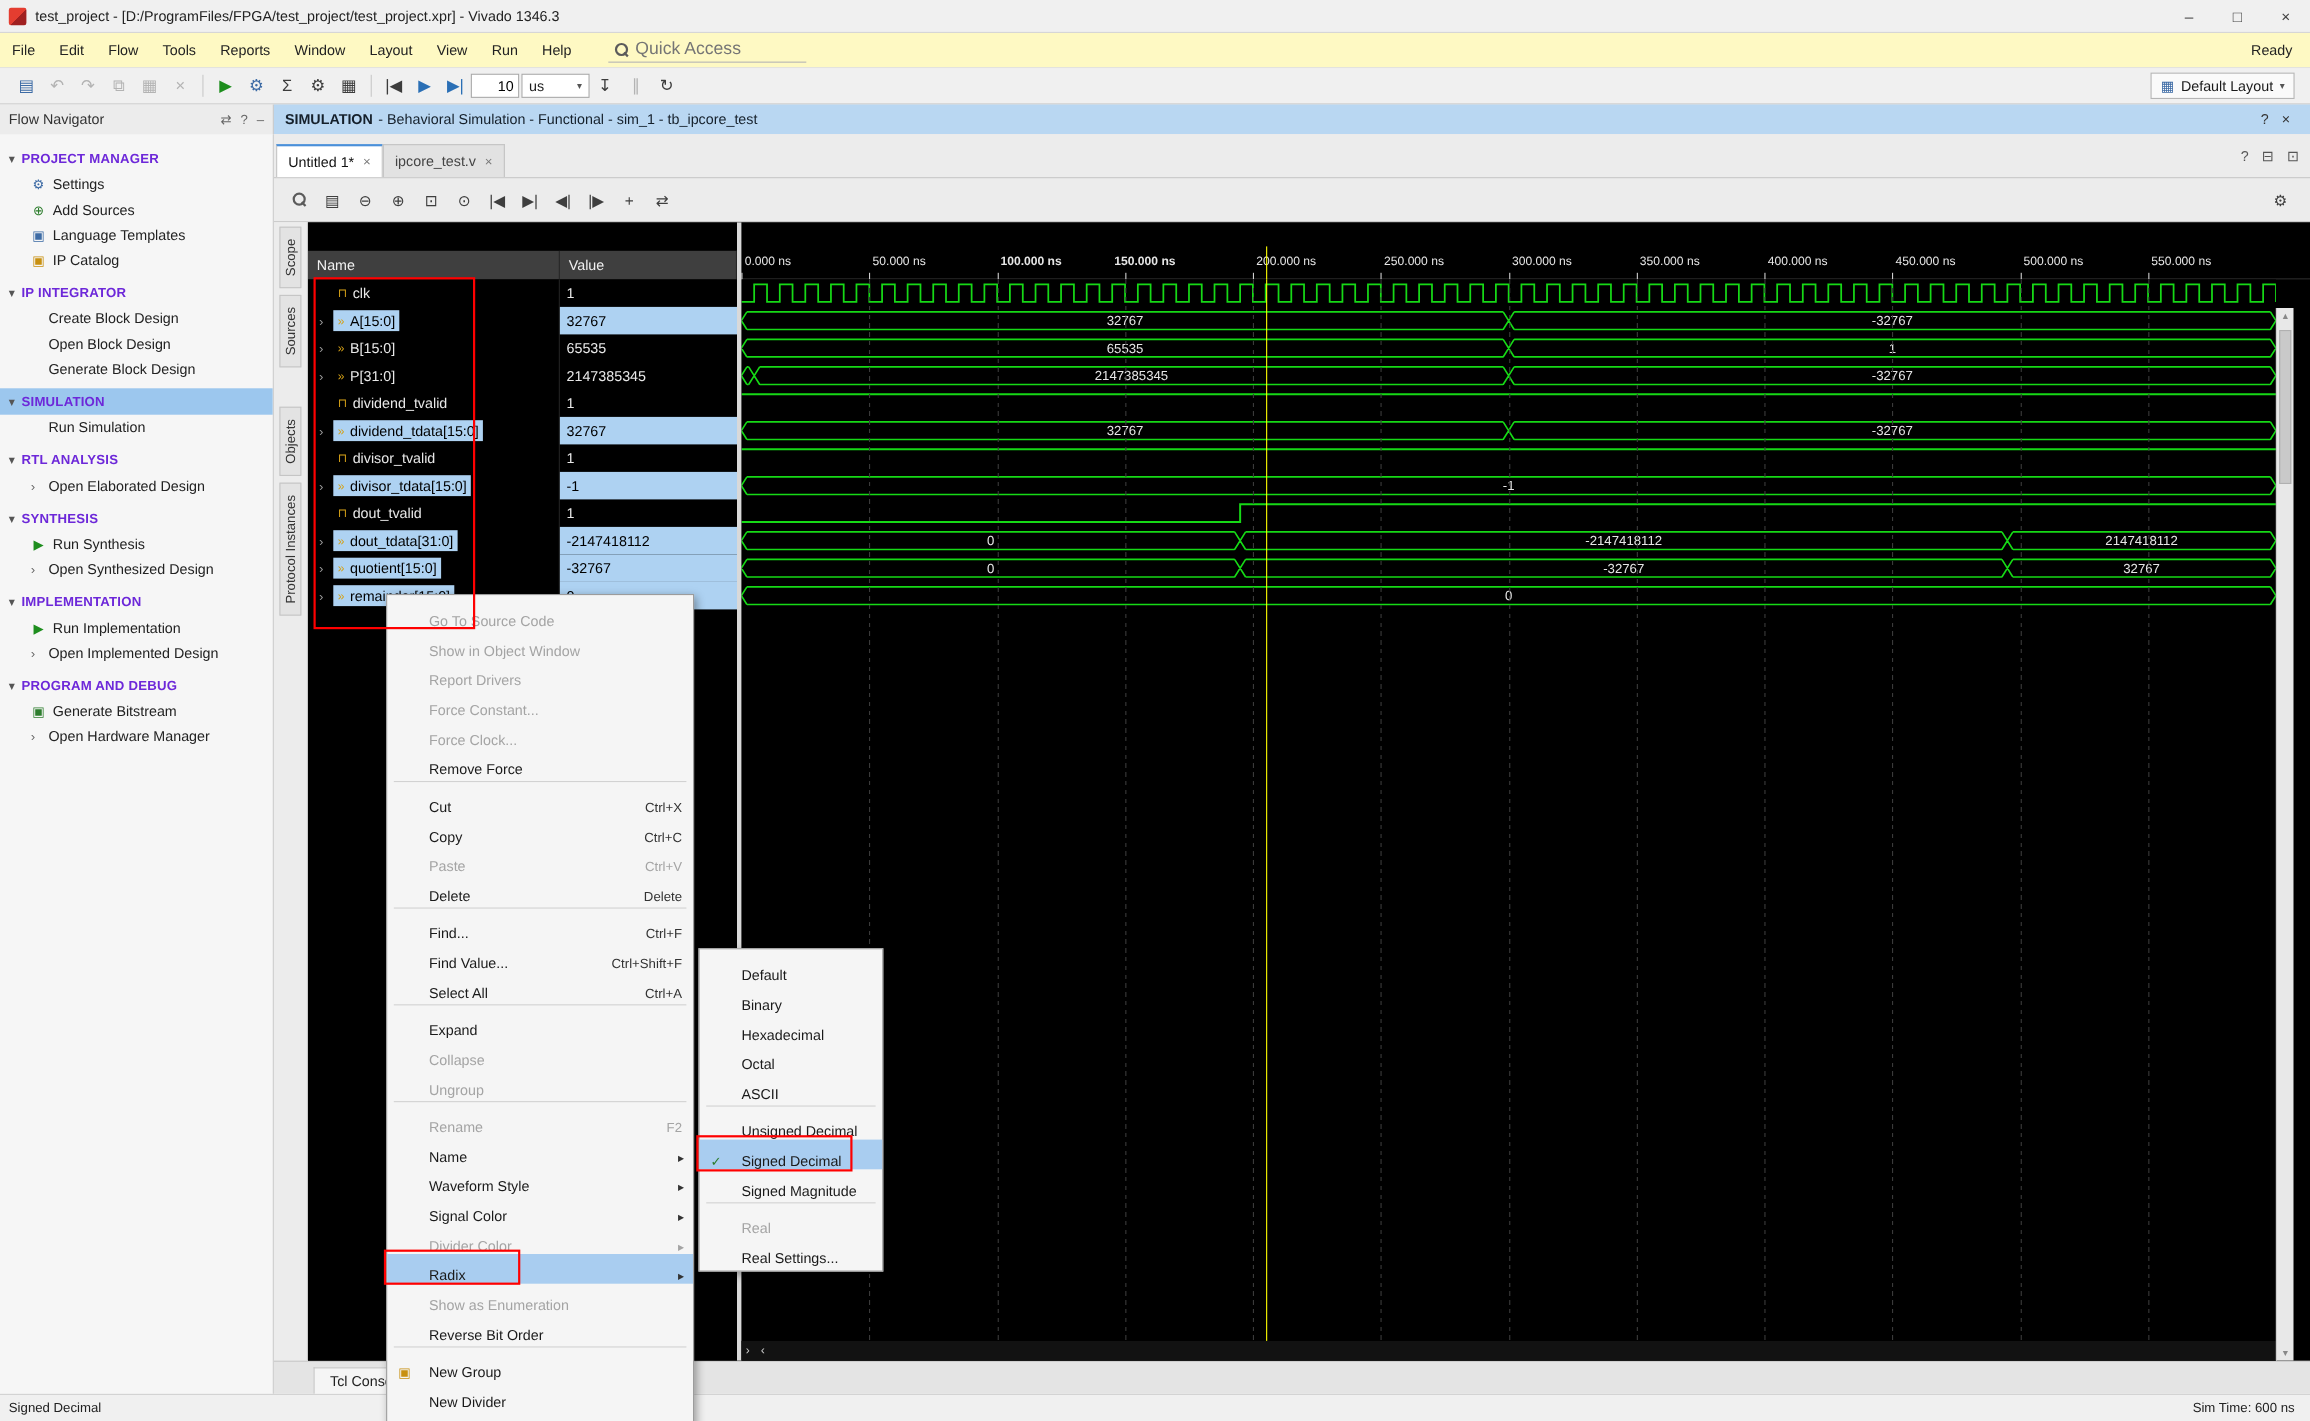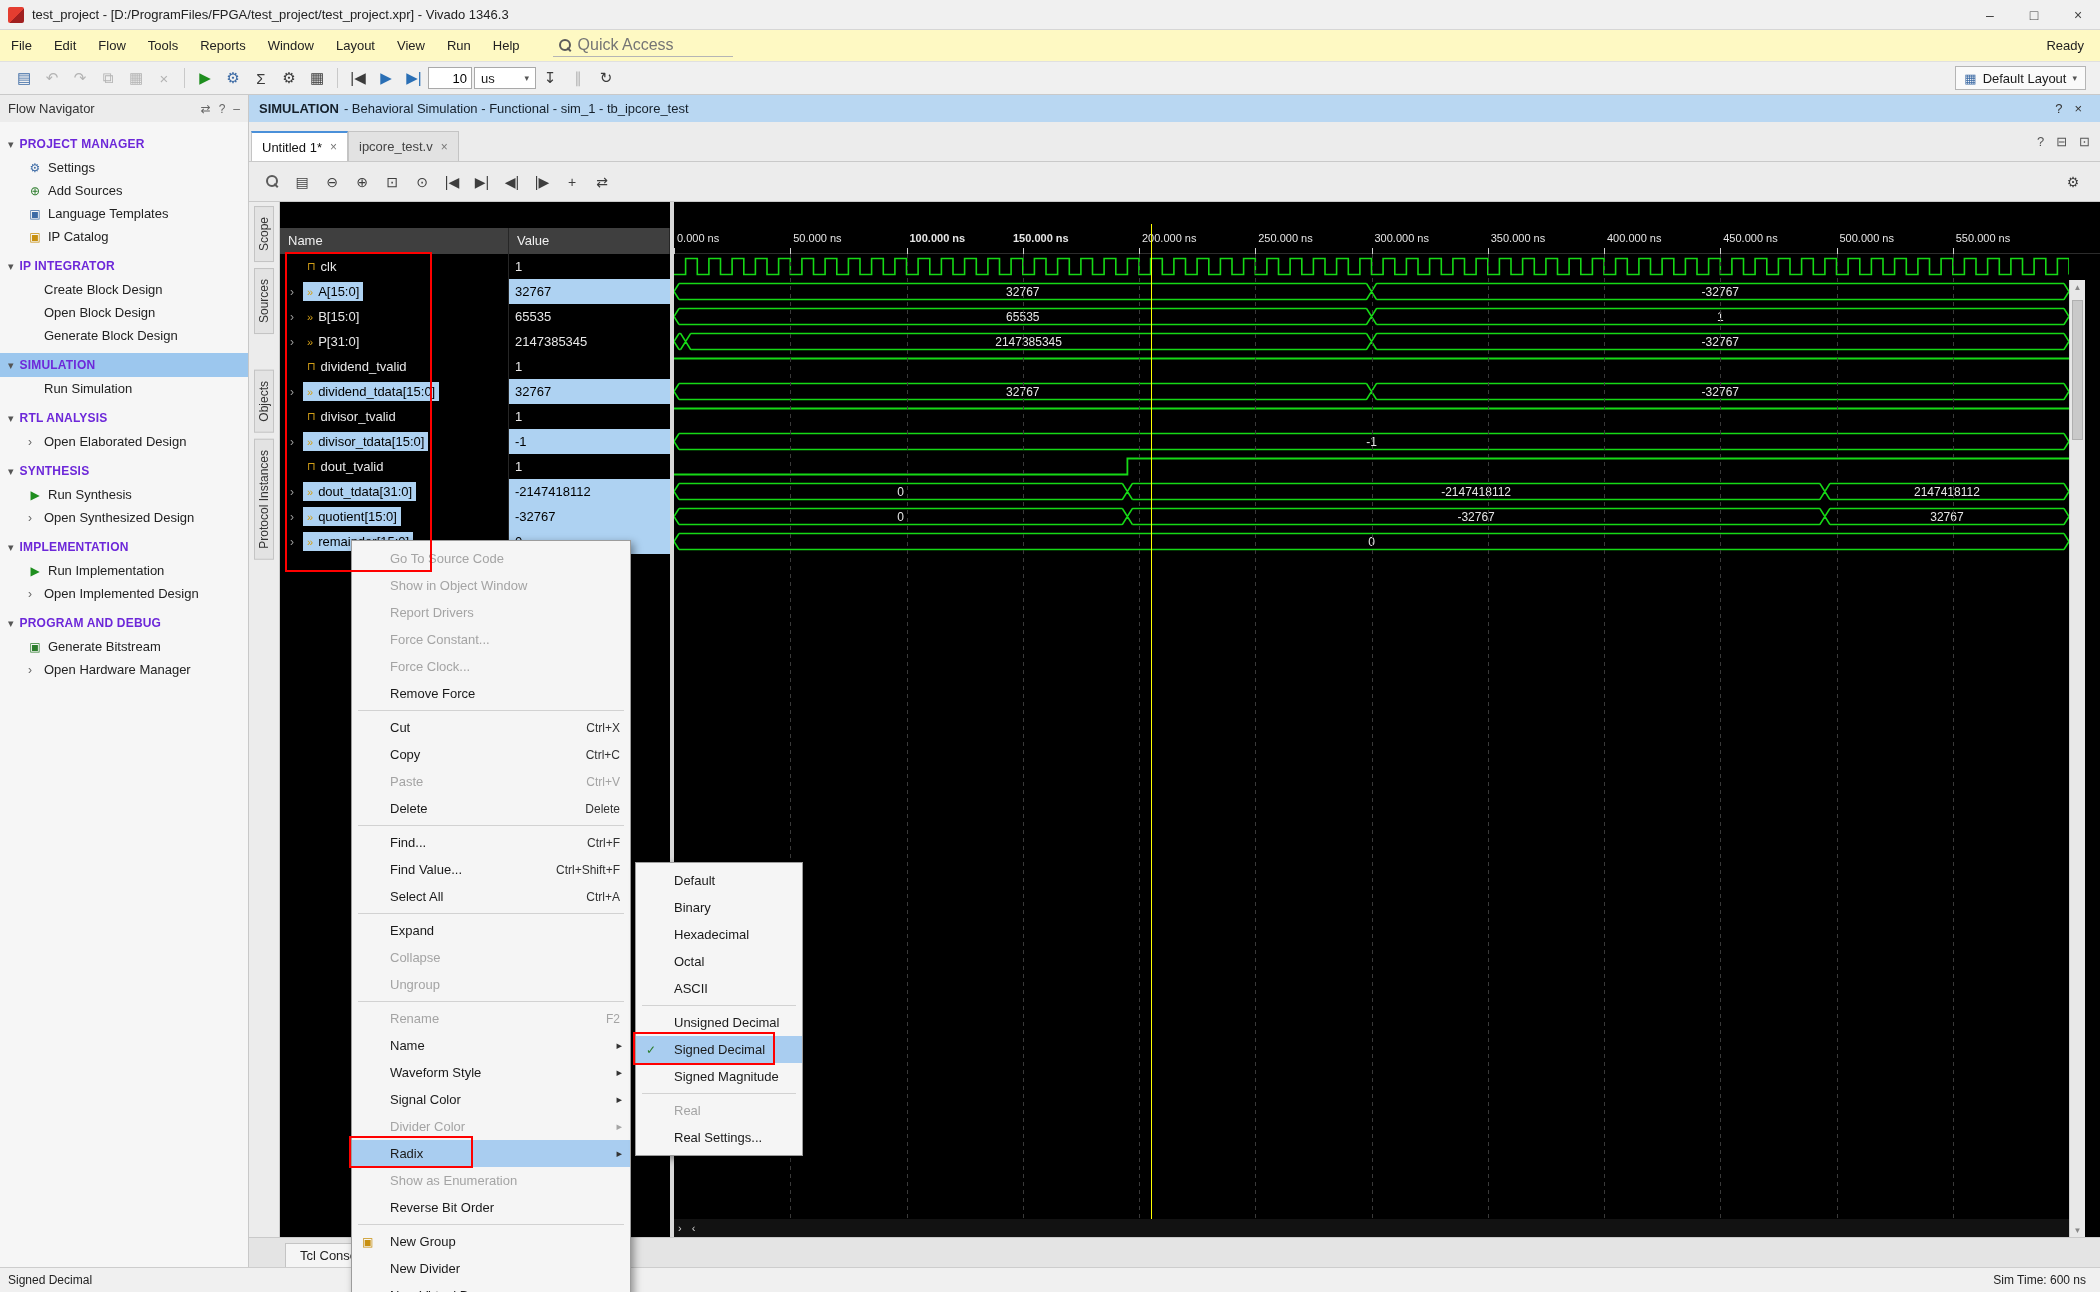--- a/index.html
+++ b/index.html
@@ -91,21 +91,21 @@
   .vs-arrow{height:14px;display:flex;align-items:center;justify-content:center;color:#888;font-size:8px}
   .vs-thumb{position:absolute;left:2px;right:2px;top:20px;height:140px;background:#c9c9c9;border:1px solid #b0b0b0}
   .vs-bottom{position:absolute;bottom:0;left:0;right:0}
   
   .tcl-strip{height:30px;background:#e4e4e4;border-top:1px solid #c9c9c9;display:flex;align-items:flex-end}
   .tcl-tab{margin-left:36px;height:24px;background:#f5f5f5;border:1px solid #c4c4c4;border-bottom:none;display:flex;align-items:center;padding:0 14px;font-size:13px;color:#222}
   .statusbar{height:25px;background:#f0f0f0;border-top:1px solid #cdcdcd;display:flex;align-items:center;padding:0 8px;font-size:12px;color:#222}
   .status-right{margin-left:auto;margin-right:6px}
   
   .ctx-menu{position:absolute;left:351px;top:540px;width:280px;background:#f5f5f5;border:1px solid #9c9c9c;box-shadow:3px 3px 8px rgba(0,0,0,.4);padding:4px 0;z-index:50}
-  .ctx-item{height:27px;display:flex;align-items:center;padding:0 10px 0 10px;position:relative;color:#1a1a1a}
+  .ctx-item{height:27px;display:flex;align-items:flex-end;padding:0 10px 0 10px;position:relative;color:#1a1a1a}
   .ctx-gutter{width:28px;flex:none;font-size:12px;color:#2d7d2d}
   .ctx-gutter.ic{color:#c89010}
   .ctx-label{flex:1;white-space:nowrap}
   .ctx-shortcut{margin-left:18px;color:#333;font-size:12px}
   .ctx-arrow{position:absolute;right:8px;color:#333;font-size:11px}
   .ctx-item.disabled,.ctx-item.disabled .ctx-shortcut,.ctx-item.disabled .ctx-arrow{color:#a4a4a4}
   .ctx-item.hl{background:#a9cdf0}
   .menu-sep{height:1px;background:#d2d2d2;margin:3px 6px}
   .submenu{position:absolute;left:635px;top:862px;width:168px;background:#f5f5f5;border:1px solid #9c9c9c;box-shadow:3px 3px 8px rgba(0,0,0,.4);padding:4px 0;z-index:51}
   

